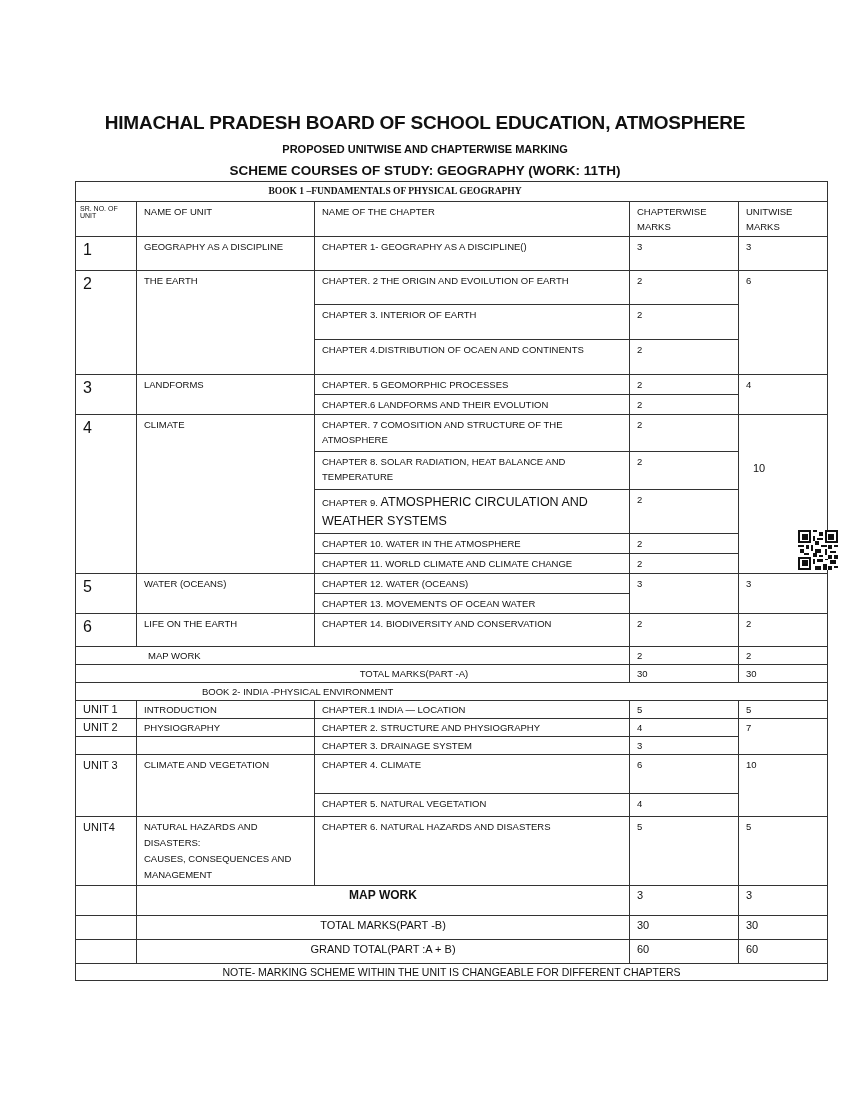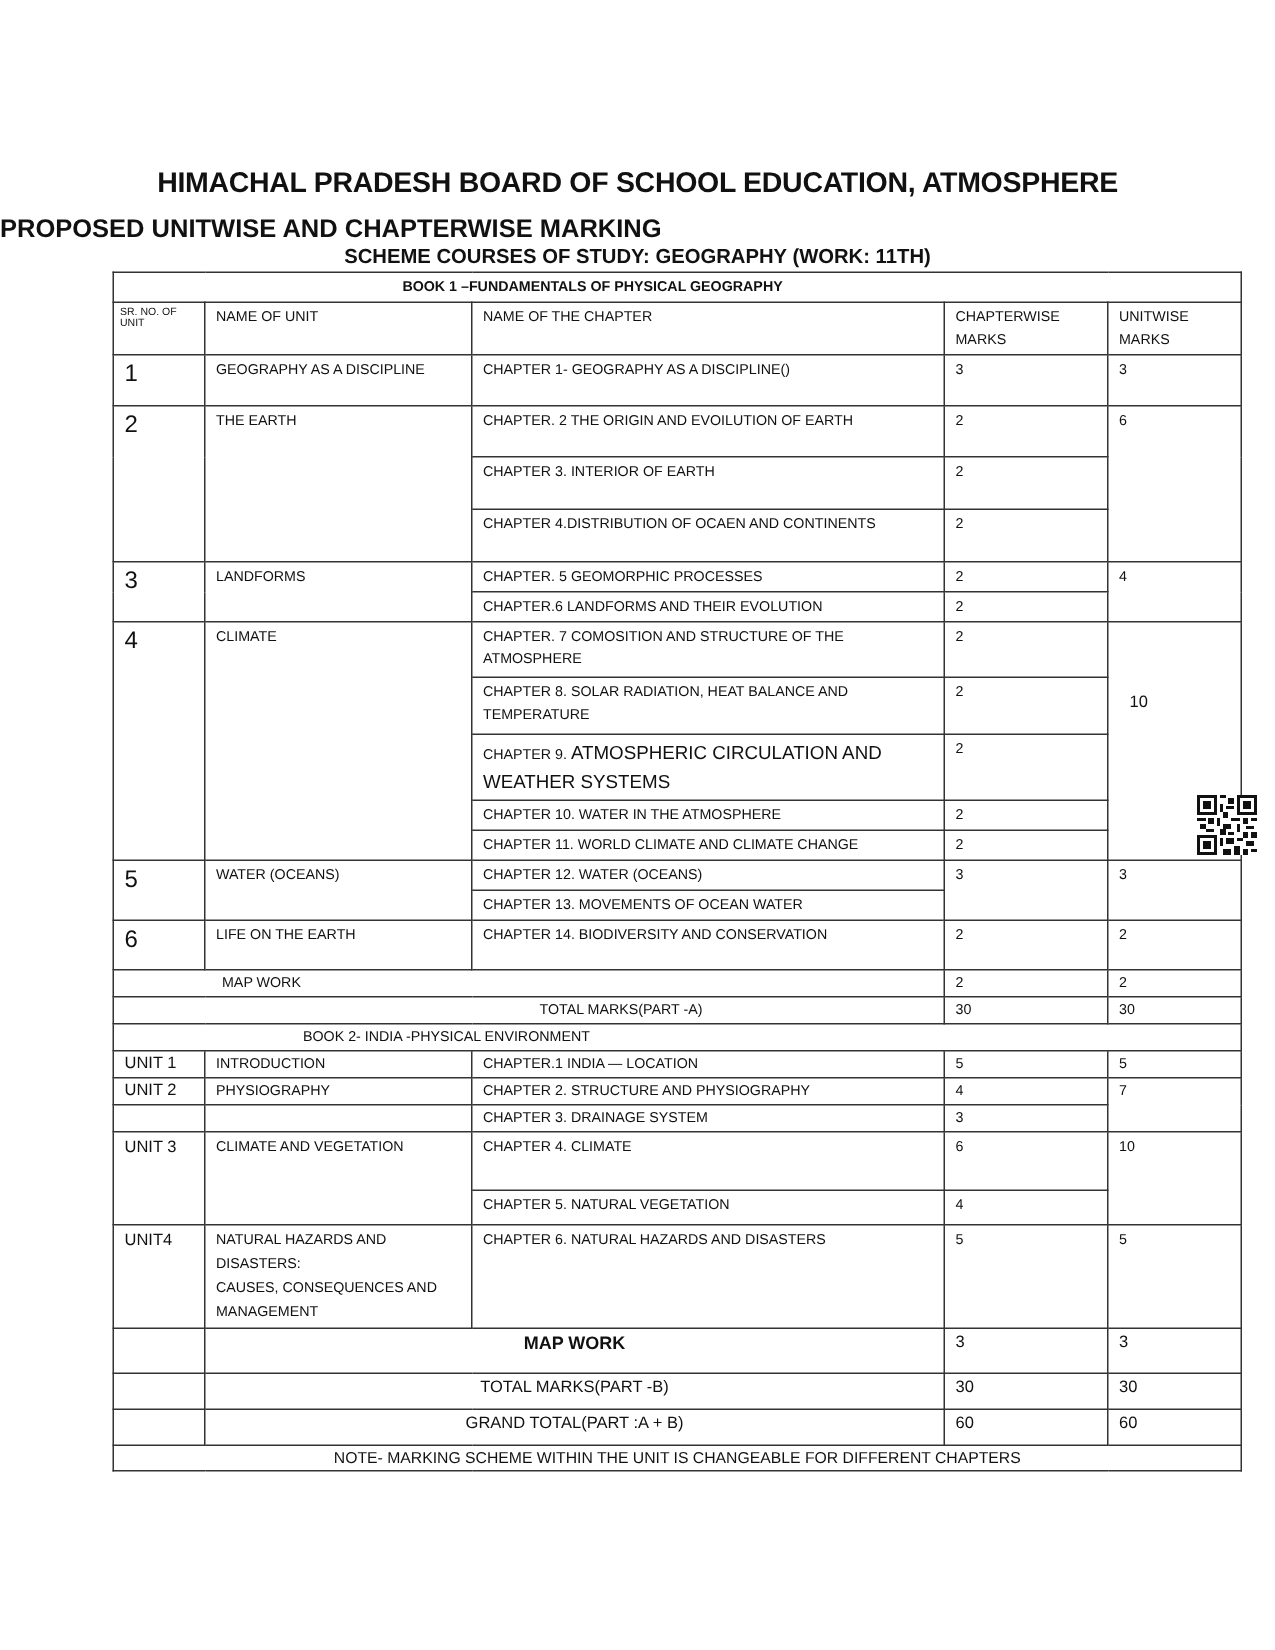--- a/index.html
+++ b/index.html
@@ -1,21 +1,21 @@
 <!DOCTYPE html>
 <html><head>
 <meta charset="utf-8">
 <style>
   html, body { margin: 0; padding: 0; background: #ffffff; }
   body { width: 850px; height: 1100px; position: relative; overflow: hidden;
          font-family: "Liberation Sans", sans-serif; color: #111; }
   .title { position: absolute; left: 0; width: 850px; top: 112px; text-align: center;
            font-size: 19px; font-weight: bold; letter-spacing: -0.2px; }
-  .sub1 { position: absolute; left: 0; width: 850px; top: 143px; text-align: left;
-          font-size: 17px; font-weight: bold; }
+  .sub1 { position: absolute; left: 0; width: 850px; top: 143px; text-align: center;
+          font-size: 11px; font-weight: bold; }
   .sub2 { position: absolute; left: 0; width: 850px; top: 163px; text-align: center;
           font-size: 13.5px; font-weight: bold; }
   table.scheme { position: absolute; left: 75px; top: 181px; width: 752px;
                  border-collapse: collapse; table-layout: fixed; }
   table.scheme td { border: 1px solid #333; vertical-align: top; padding: 2px 7px;
                     font-size: 9.5px; line-height: 15px; text-transform: uppercase; }
   col.c1 { width: 61px; } col.c2 { width: 178px; } col.c3 { width: 315px; }
   col.c4 { width: 109px; } col.c5 { width: 89px; }
   .book-head td { font-size: 13.5px; font-weight: bold; text-align: center; padding: 2px 0 1px 0; line-height: 18px; }
   .hdr td { font-size: 7.5px; line-height: 9px; padding: 3px 7px 8px 7px; }
@@ -40,21 +40,21 @@
   <colgroup>
       <col class="c1">
       <col class="c2">
       <col class="c3">
       <col class="c4">
       <col class="c5">
     </colgroup>
 
   <tbody>
       <tr class="book-head">
-    <td colspan="5" style="padding-right:120px;">BOOK 1 –FUNDAMENTALS OF PHYSICAL GEOGRAPHY</td>
+    <td colspan="5" style="padding-right:120px;font-family:Liberation Serif, serif;">BOOK 1 –FUNDAMENTALS OF PHYSICAL GEOGRAPHY</td>
   </tr>
   <tr class="hdr">
     <td class="sr">SR. NO. OF UNIT</td>
     <td>NAME OF UNIT</td>
     <td>NAME OF THE CHAPTER</td>
     <td>CHAPTERWISE MARKS</td>
     <td>UNITWISE MARKS</td>
   </tr>
 
   <tr style="height:34px;">

